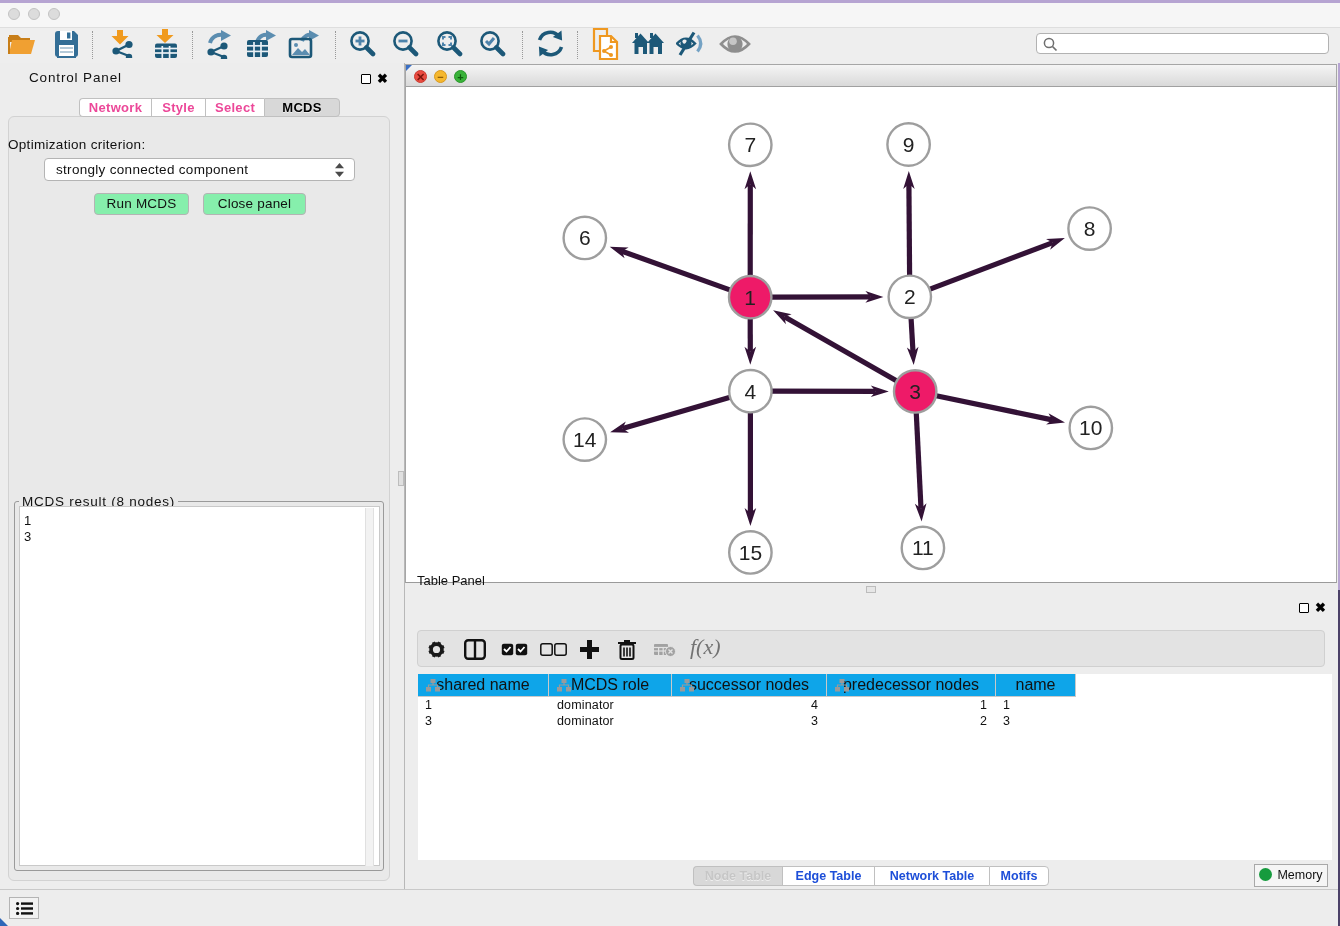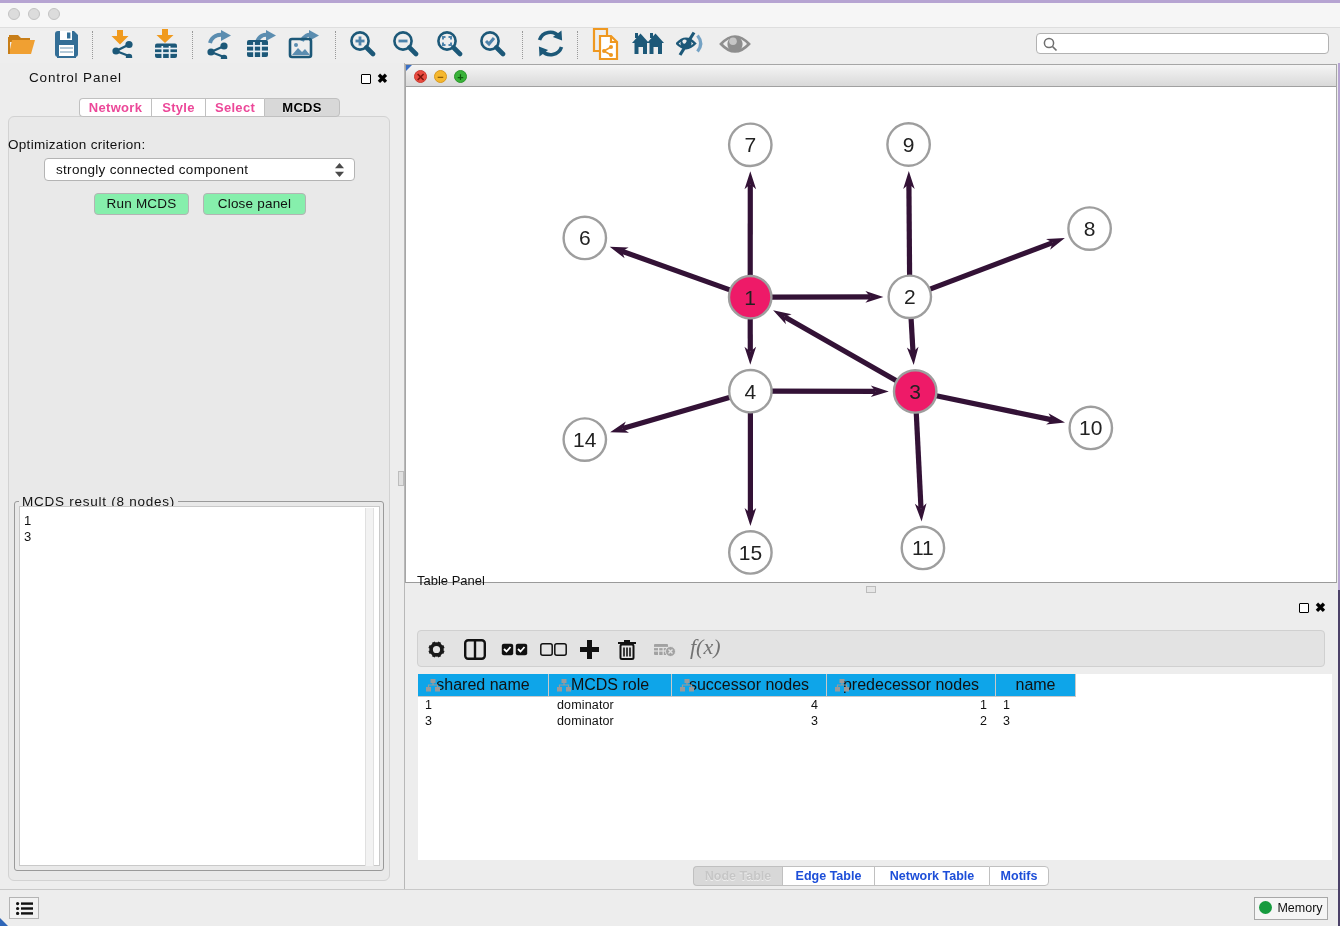--- a/index.html
+++ b/index.html
@@ -37,21 +37,21 @@
 
 .tp-title { left:417px; top:573px; font-size:13px; }
 .tp-tools { left:417px; top:630px; width:908px; height:37px; background:#e3e3e3; border:1px solid #d0d0d0; border-radius:4px; }
 .tbl-wrap { left:418px; top:674px; width:914px; height:186px; background:#fff; }
 .th { position:absolute; top:0; height:23px; background:#0ea5e9; border-right:1px solid #c9c9c9; border-bottom:1px solid #c9c9c9; font-size:16px; text-align:center; line-height:22px; }
 .td { position:absolute; font-size:12.5px; height:16px; line-height:16px; letter-spacing:0.15px; }
 .btabs { font-size:12.5px; font-weight:700; }
 .btab { position:absolute; top:866px; height:20px; background:#fff; border:1px solid #c0c0c0; border-right:none; text-align:center; line-height:19px; color:#1d4ed8; }
 .statline { left:0; top:889px; width:1340px; height:1px; background:#c9c9c9; }
 .lbtn { left:9px; top:897px; width:30px; height:22px; background:#f2f2f2; border:1px solid #b4b4b4; }
-.membtn { left:1254px; top:897px; width:74px; height:23px; background:#f5f5f5; border:1px solid #a8a8a8; font-size:12.5px; line-height:21px; text-align:center; }
+.membtn { left:1254px; top:864px; width:74px; height:23px; background:#f5f5f5; border:1px solid #a8a8a8; font-size:12.5px; line-height:21px; text-align:center; }
 </style></head><body>
 <div class="abs purple-top"></div>
 <div class="abs purple-right"></div>
 <div class="abs titlebar">
   <div class="tl" style="left:8px;"></div>
     <div class="tl" style="left:28px;"></div>
     <div class="tl" style="left:48px;"></div>
 </div>
 <div class="abs toolbar"></div>
 

